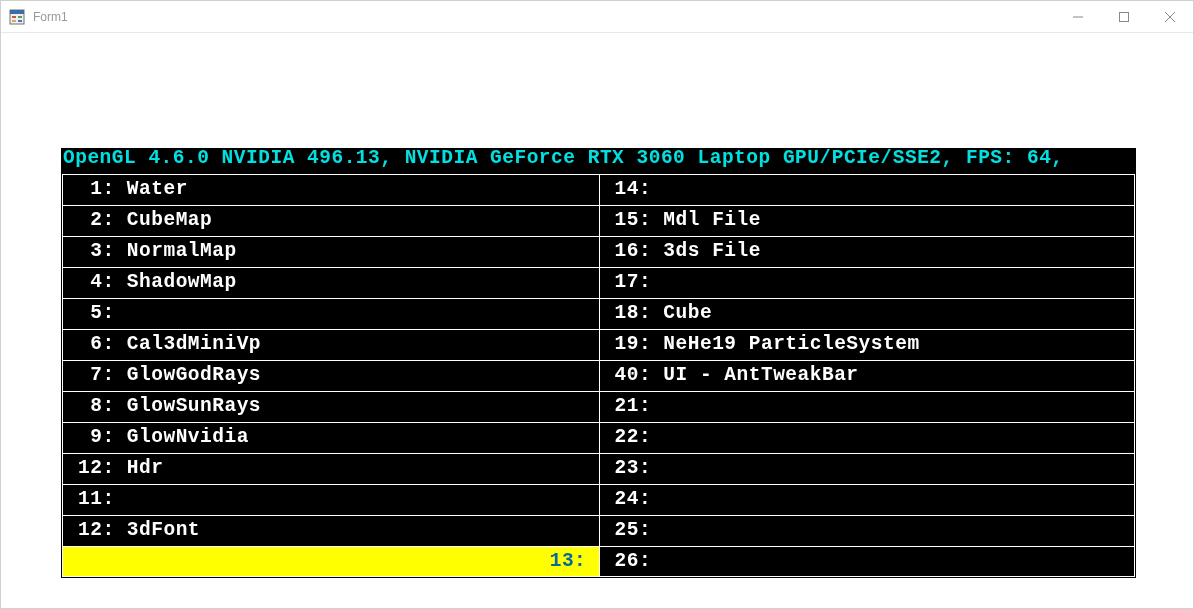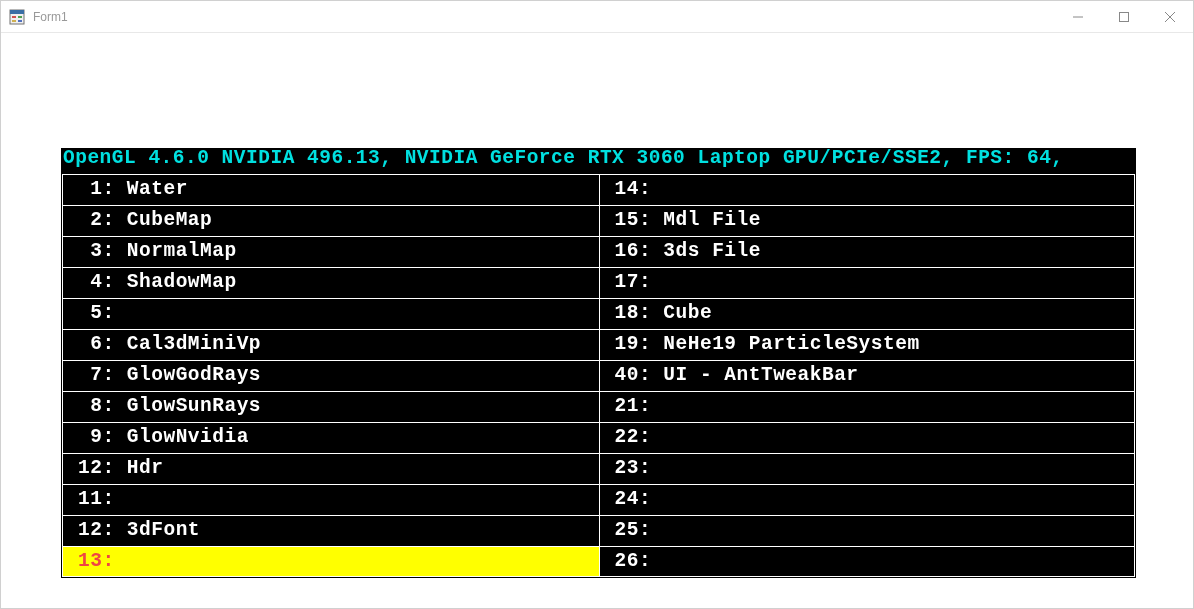--- a/index.html
+++ b/index.html
@@ -81,21 +81,22 @@
       align-items:center;
       padding-left: 2px;
       white-space: pre;
       font-weight: bold;
       letter-spacing: 0.5px;
     }
     .col .menu-item:last-child { border-bottom: 1px solid #ffffff;}
     .col-left  .menu-item { border-right: none; }
     .menu-item.selected {
       background: #ffff00;
-      color: #ef4444;
+      color: #0369a1;
+      justify-content: flex-end;
     }
     .menu-item .num {
       display:inline-block;
       width: 3.2ch;
       text-align:right;
     }
   </style>
 </head>
 <body>
 

